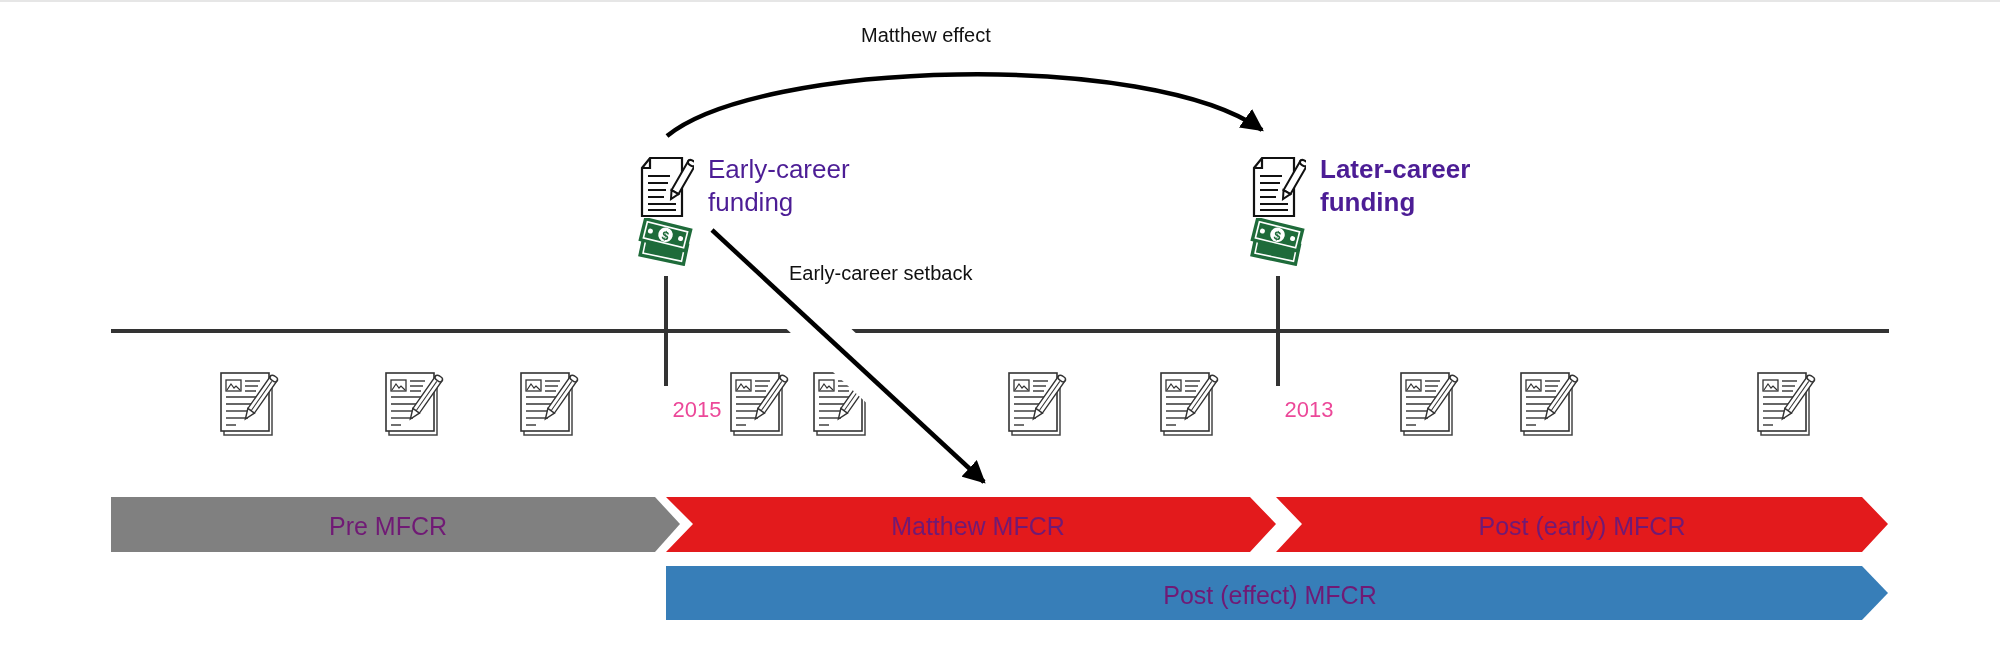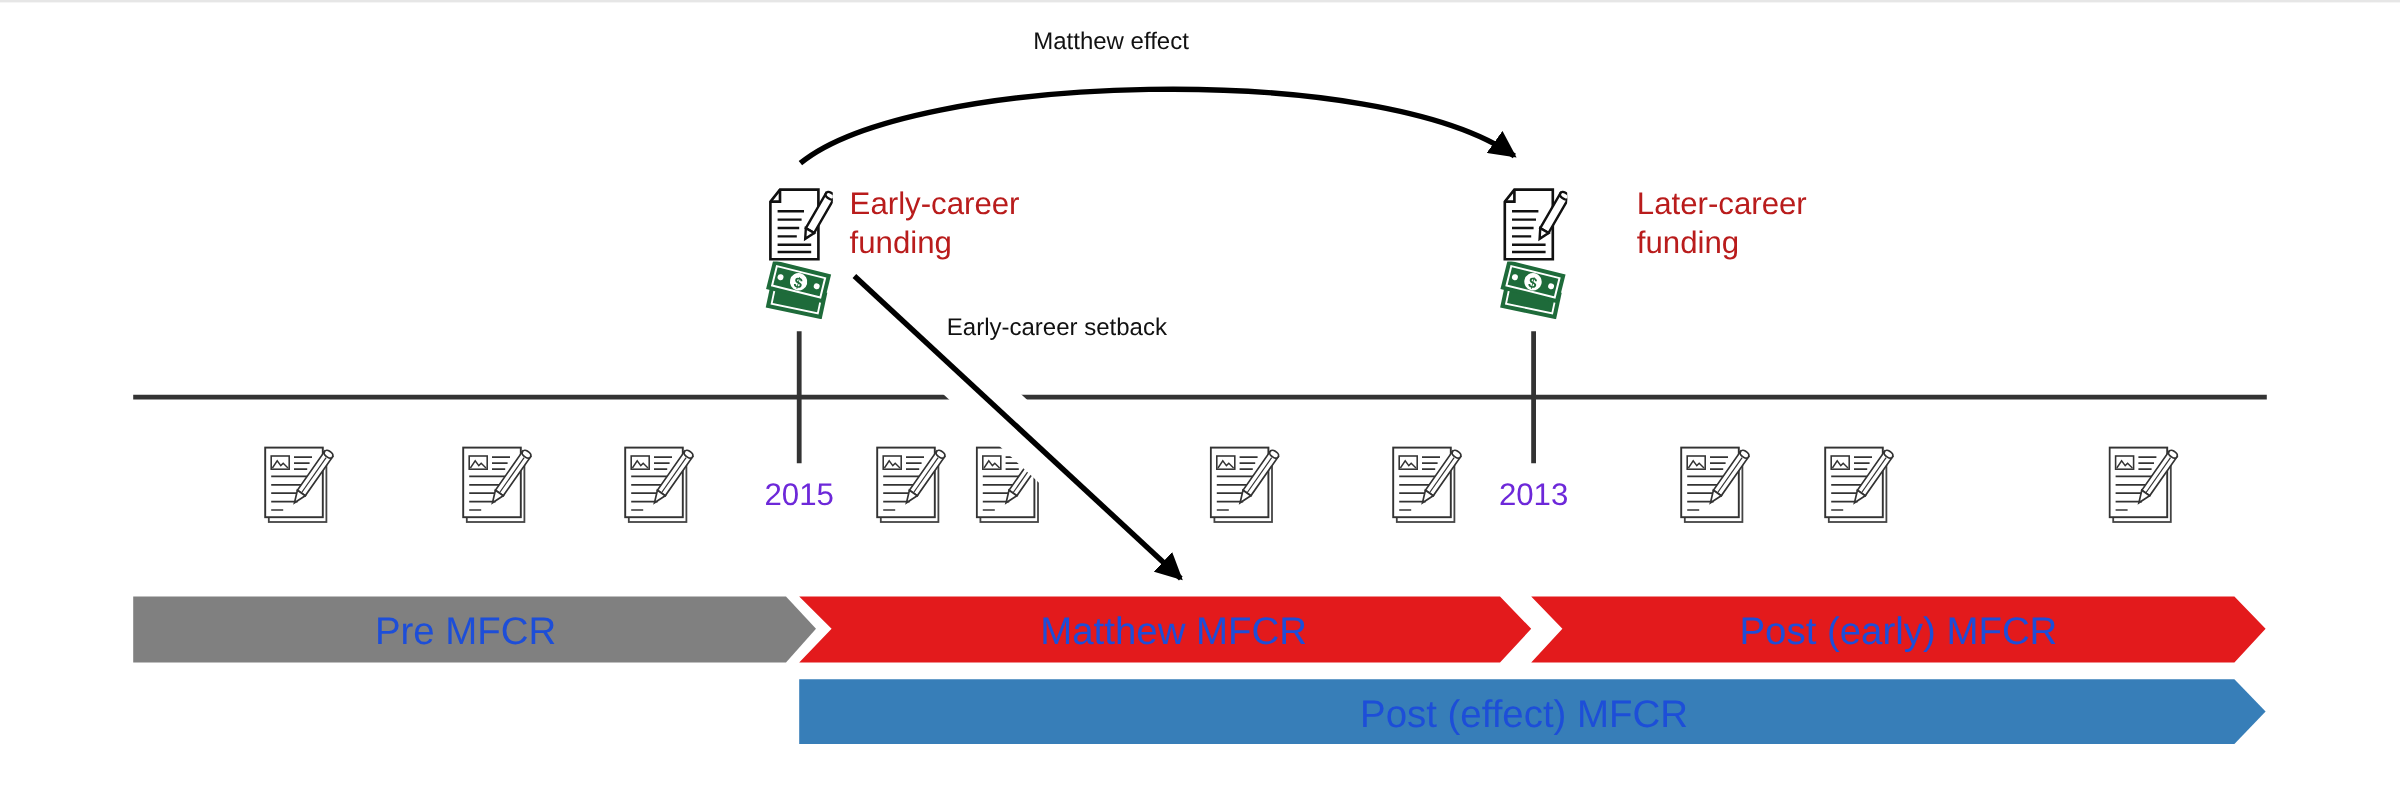--- a/index.html
+++ b/index.html
@@ -2,23 +2,23 @@
 <html><head>
 <meta charset="utf-8">
 <style>
   html, body { margin: 0; padding: 0; background: #ffffff; }
   body { width: 2000px; height: 666px; position: relative; overflow: hidden;
          font-family: "Liberation Sans", sans-serif; }
   .topline { position: absolute; left: 0; top: 0; width: 2000px; height: 2px; background: #e6e6e6; }
   svg.canvas { position: absolute; left: 0; top: 0; }
   .lbl { position: absolute; white-space: nowrap; }
   .arrow-label { font-size: 20px; color: #111111; }
-  .funding-label { font-size: 26px; color: #b91c1c; line-height: 33px; }
-  .year { font-size: 26px; color: #6d28d9; transform: translateX(-50%); }
-  .bar-label { font-size: 32px; color: #1d4ed8; transform: translate(-50%, -50%); }
+  .funding-label { font-size: 26px; color: #4c1d95; line-height: 33px; }
+  .year { font-size: 22px; color: #ec4899; transform: translateX(-50%); margin-left: 31px; }
+  .bar-label { font-size: 25px; color: #701a75; transform: translate(-50%, -50%); }
 </style>
 </head>
 <body>
 
 <div class="topline"></div>
 
 <svg class="canvas" width="2000" height="666" viewBox="0 0 2000 666">
   <defs>
 
     <symbol id="pub" viewBox="0 0 60 68">
@@ -110,21 +110,21 @@
   <polygon points="666,566 1862,566 1888,593 1862,620 666,620" fill="#377eb8"></polygon>
 </svg>
 
 <div class="lbl arrow-label" style="left:861px; top:24px;">Matthew effect</div>
 <div class="lbl arrow-label" style="left:789px; top:262px;">Early-career setback</div>
 
 <div class="lbl funding-label" style="left:708px; top:153px;">
   <div>Early-career</div>
   <div>funding</div>
 </div>
-<div class="lbl funding-label" style="left:1364px; top:153px;">
+<div class="lbl funding-label" style="left:1320px; top:153px;font-weight:bold;">
   <div>Later-career</div>
   <div>funding</div>
 </div>
 
 <div class="lbl year" style="left:666px; top:397px;">2015</div>
 <div class="lbl year" style="left:1278px; top:397px;">2013</div>
 
 <div class="lbl bar-label" style="left:388px; top:526px;">Pre MFCR</div>
 <div class="lbl bar-label" style="left:978px; top:526px;">Matthew MFCR</div>
 <div class="lbl bar-label" style="left:1582px; top:526px;">Post (early) MFCR</div>

